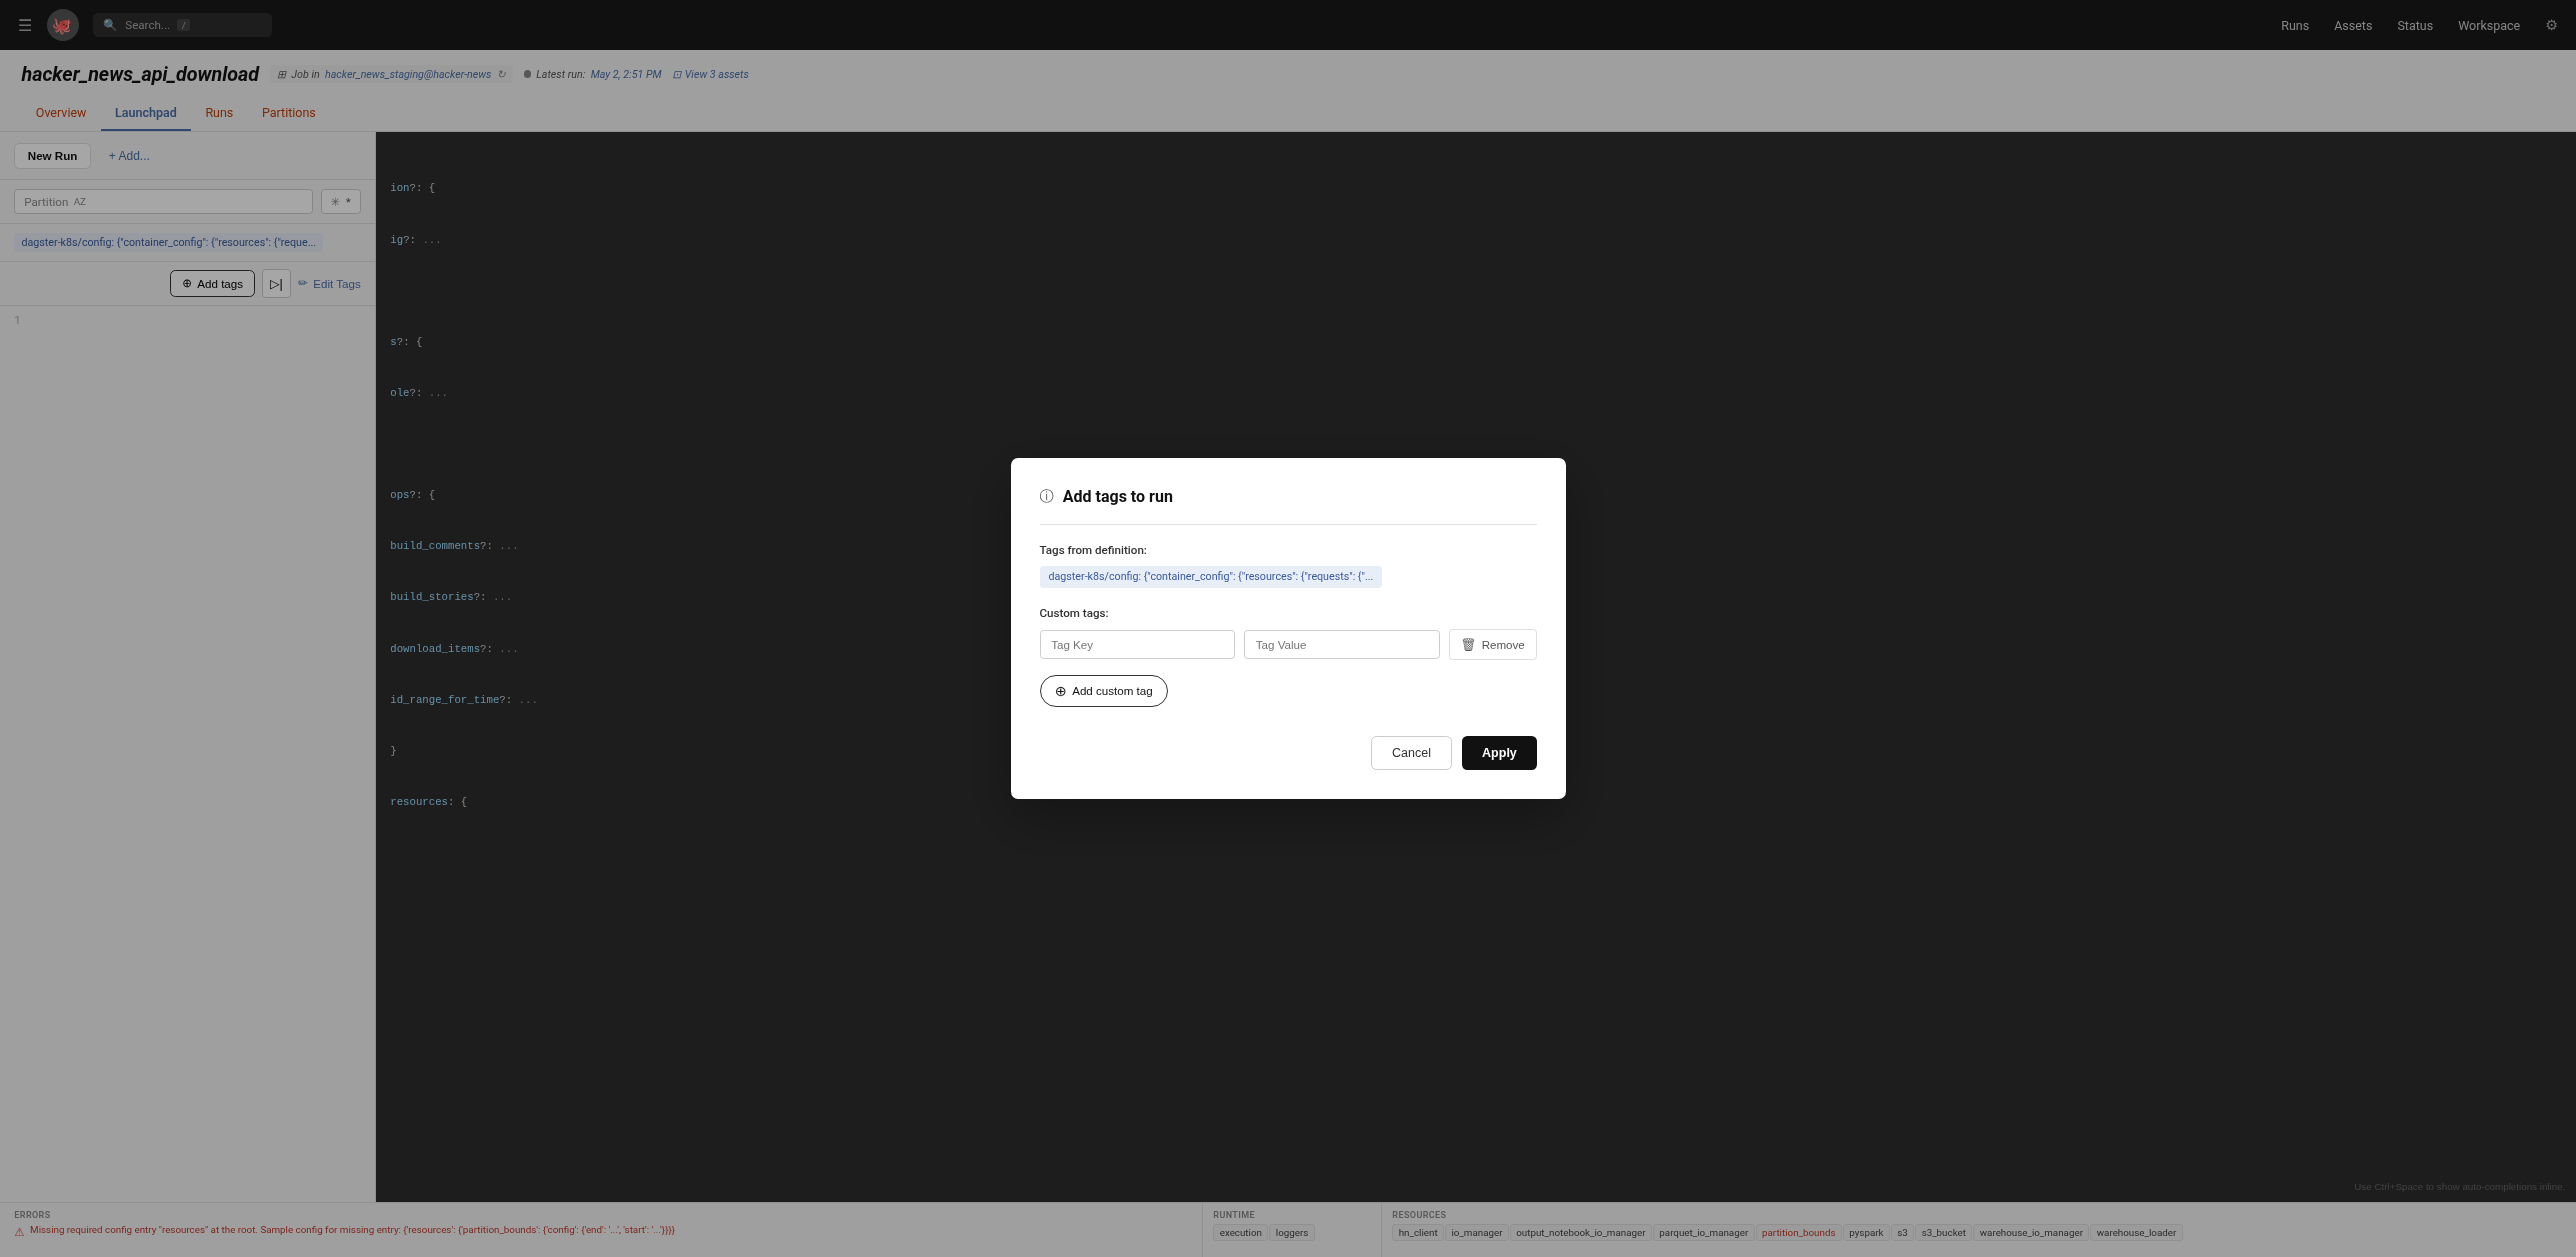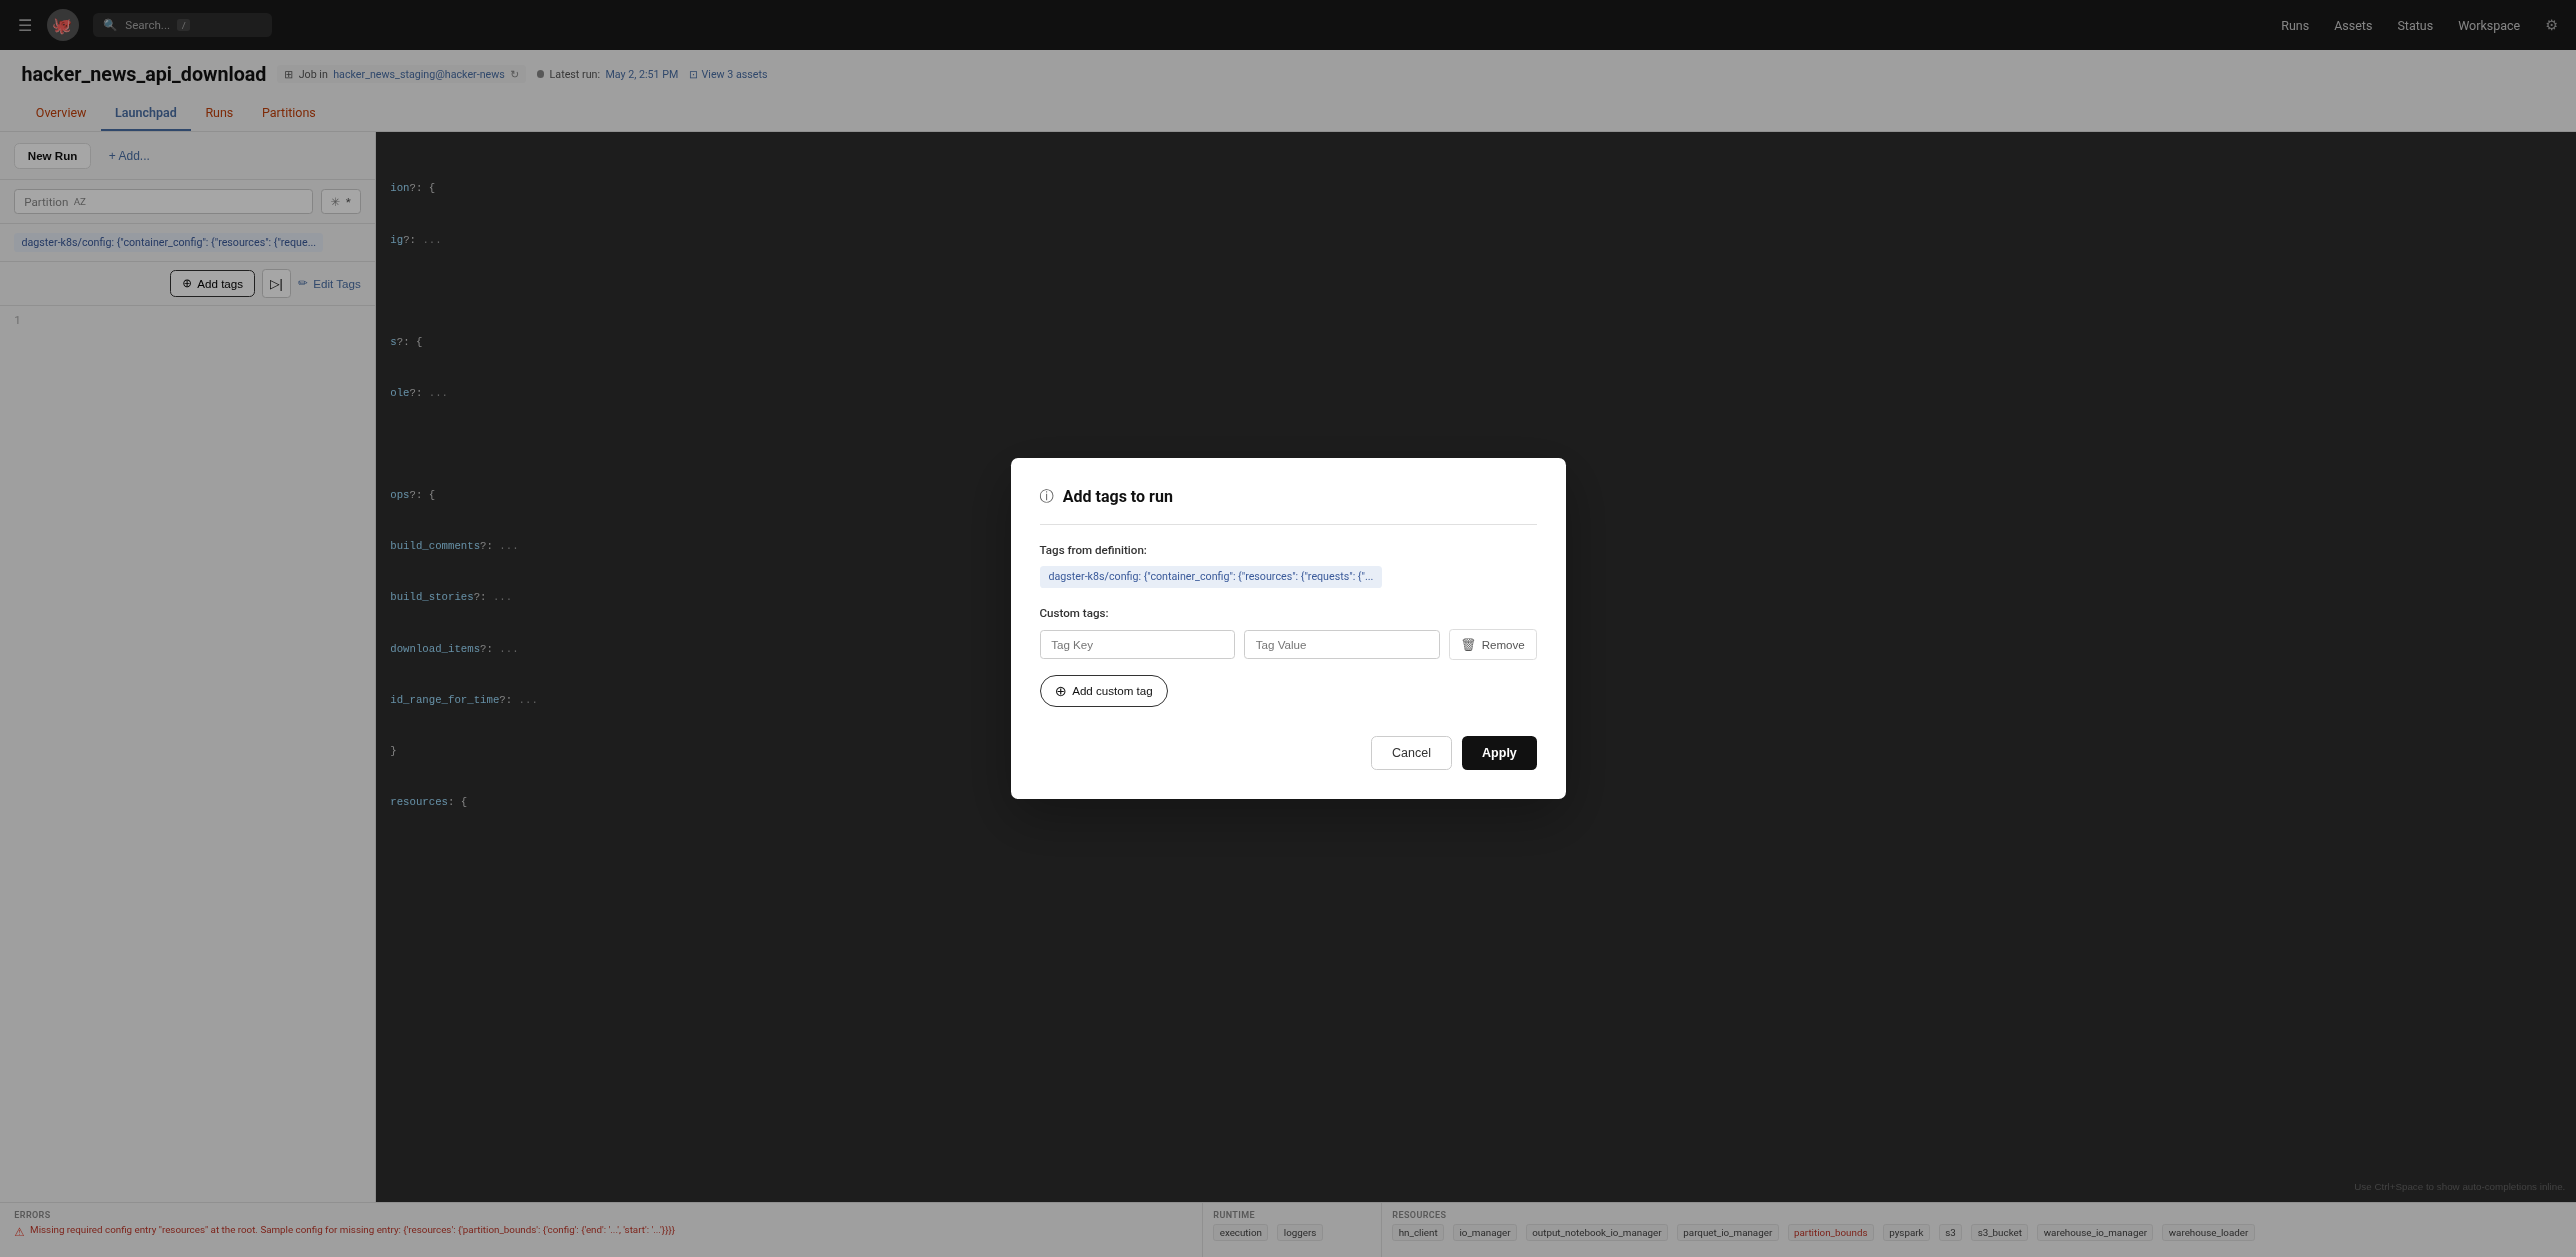--- a/index.html
+++ b/index.html
@@ -27,21 +27,21 @@
     .nav-right { margin-left: auto; display: flex; align-items: center; gap: 25px; }
     .nav-link { color: #ccc; text-decoration: none; font-size: 12.5px; cursor: pointer; }
     .nav-gear { color: #aaa; cursor: pointer; font-size: 14.3px; }
 
     
     .page-header {
       background: #f5f5f5;
       padding: 12.5px 21.5px 0 21.5px;
       border-bottom: 0.9px solid #ddd;
     }
-    .page-title-row { display: flex; align-items: center; gap: 10.7px; margin-bottom: 10.7px; }
+    .page-title-row { display: flex; align-items: center; gap: 10.7px; margin-bottom: 10.7px; font-style: italic; }
     .page-title { font-size: 19.7px; font-weight: 700; color: #111; }
     .job-badge { display: flex; align-items: center; gap: 5.4px; background: #eee; border-radius: 3.6px; padding: 2.7px 7.2px; font-size: 10.7px; color: #555; }
     .job-badge-icon { font-size: 10.7px; }
     .job-link { color: #4a6fa5; text-decoration: none; }
     .refresh-icon { color: #888; cursor: pointer; }
     .latest-run { display: flex; align-items: center; gap: 5.4px; font-size: 10.7px; color: #555; }
     .latest-run-dot { width: 7.2px; height: 7.2px; border-radius: 50%; background: #888; }
     .latest-run-link { color: #4a6fa5; text-decoration: none; }
     .view-assets { display: flex; align-items: center; gap: 3.6px; font-size: 10.7px; color: #4a6fa5; cursor: pointer; text-decoration: none; }
 
@@ -86,21 +86,21 @@
       overflow: hidden;
     }
     .bottom-top { display: flex; height: 54px; }
     .errors-section { flex: 1; padding: 7.2px 14.3px; border-right: 0.9px solid #ddd; }
     .errors-header { font-size: 9px; font-weight: 600; color: #888; letter-spacing: 0.4px; margin-bottom: 3.6px; }
     .error-msg { display: flex; align-items: flex-start; gap: 5.4px; font-size: 9.8px; color: #c0392b; }
     .error-icon { color: #e74c3c; font-size: 11.6px; flex-shrink: 0; margin-top: 0.9px; }
 
     .runtime-section { width: 179px; padding: 7.2px 10.7px; border-right: 0.9px solid #ddd; }
     .section-header { font-size: 9px; font-weight: 600; color: #888; letter-spacing: 0.4px; margin-bottom: 3.6px; }
-    .resource-chips { display: flex; flex-wrap: wrap; gap: 9px; align-items: center; }
+    .resource-chips { display: flex; flex-wrap: wrap; gap: 1px; align-items: center; }
     .resource-chip { background: #eee; border: 0.9px solid #ddd; border-radius: 2.7px; padding: 1.8px 5.4px; font-size: 9.8px; color: #444; cursor: pointer; }
     .resource-chip.highlight { color: #c0392b; }
 
     .resources-section { flex: 1; padding: 7.2px 10.7px; }
 
     .bottom-bottom { display: flex; align-items: center; padding: 3.6px 14.3px; gap: 7.2px; border-top: 0.9px solid #ddd; }
 
     
     .overlay {
       position: fixed; top: 0; left: 0; right: 0; bottom: 0;

